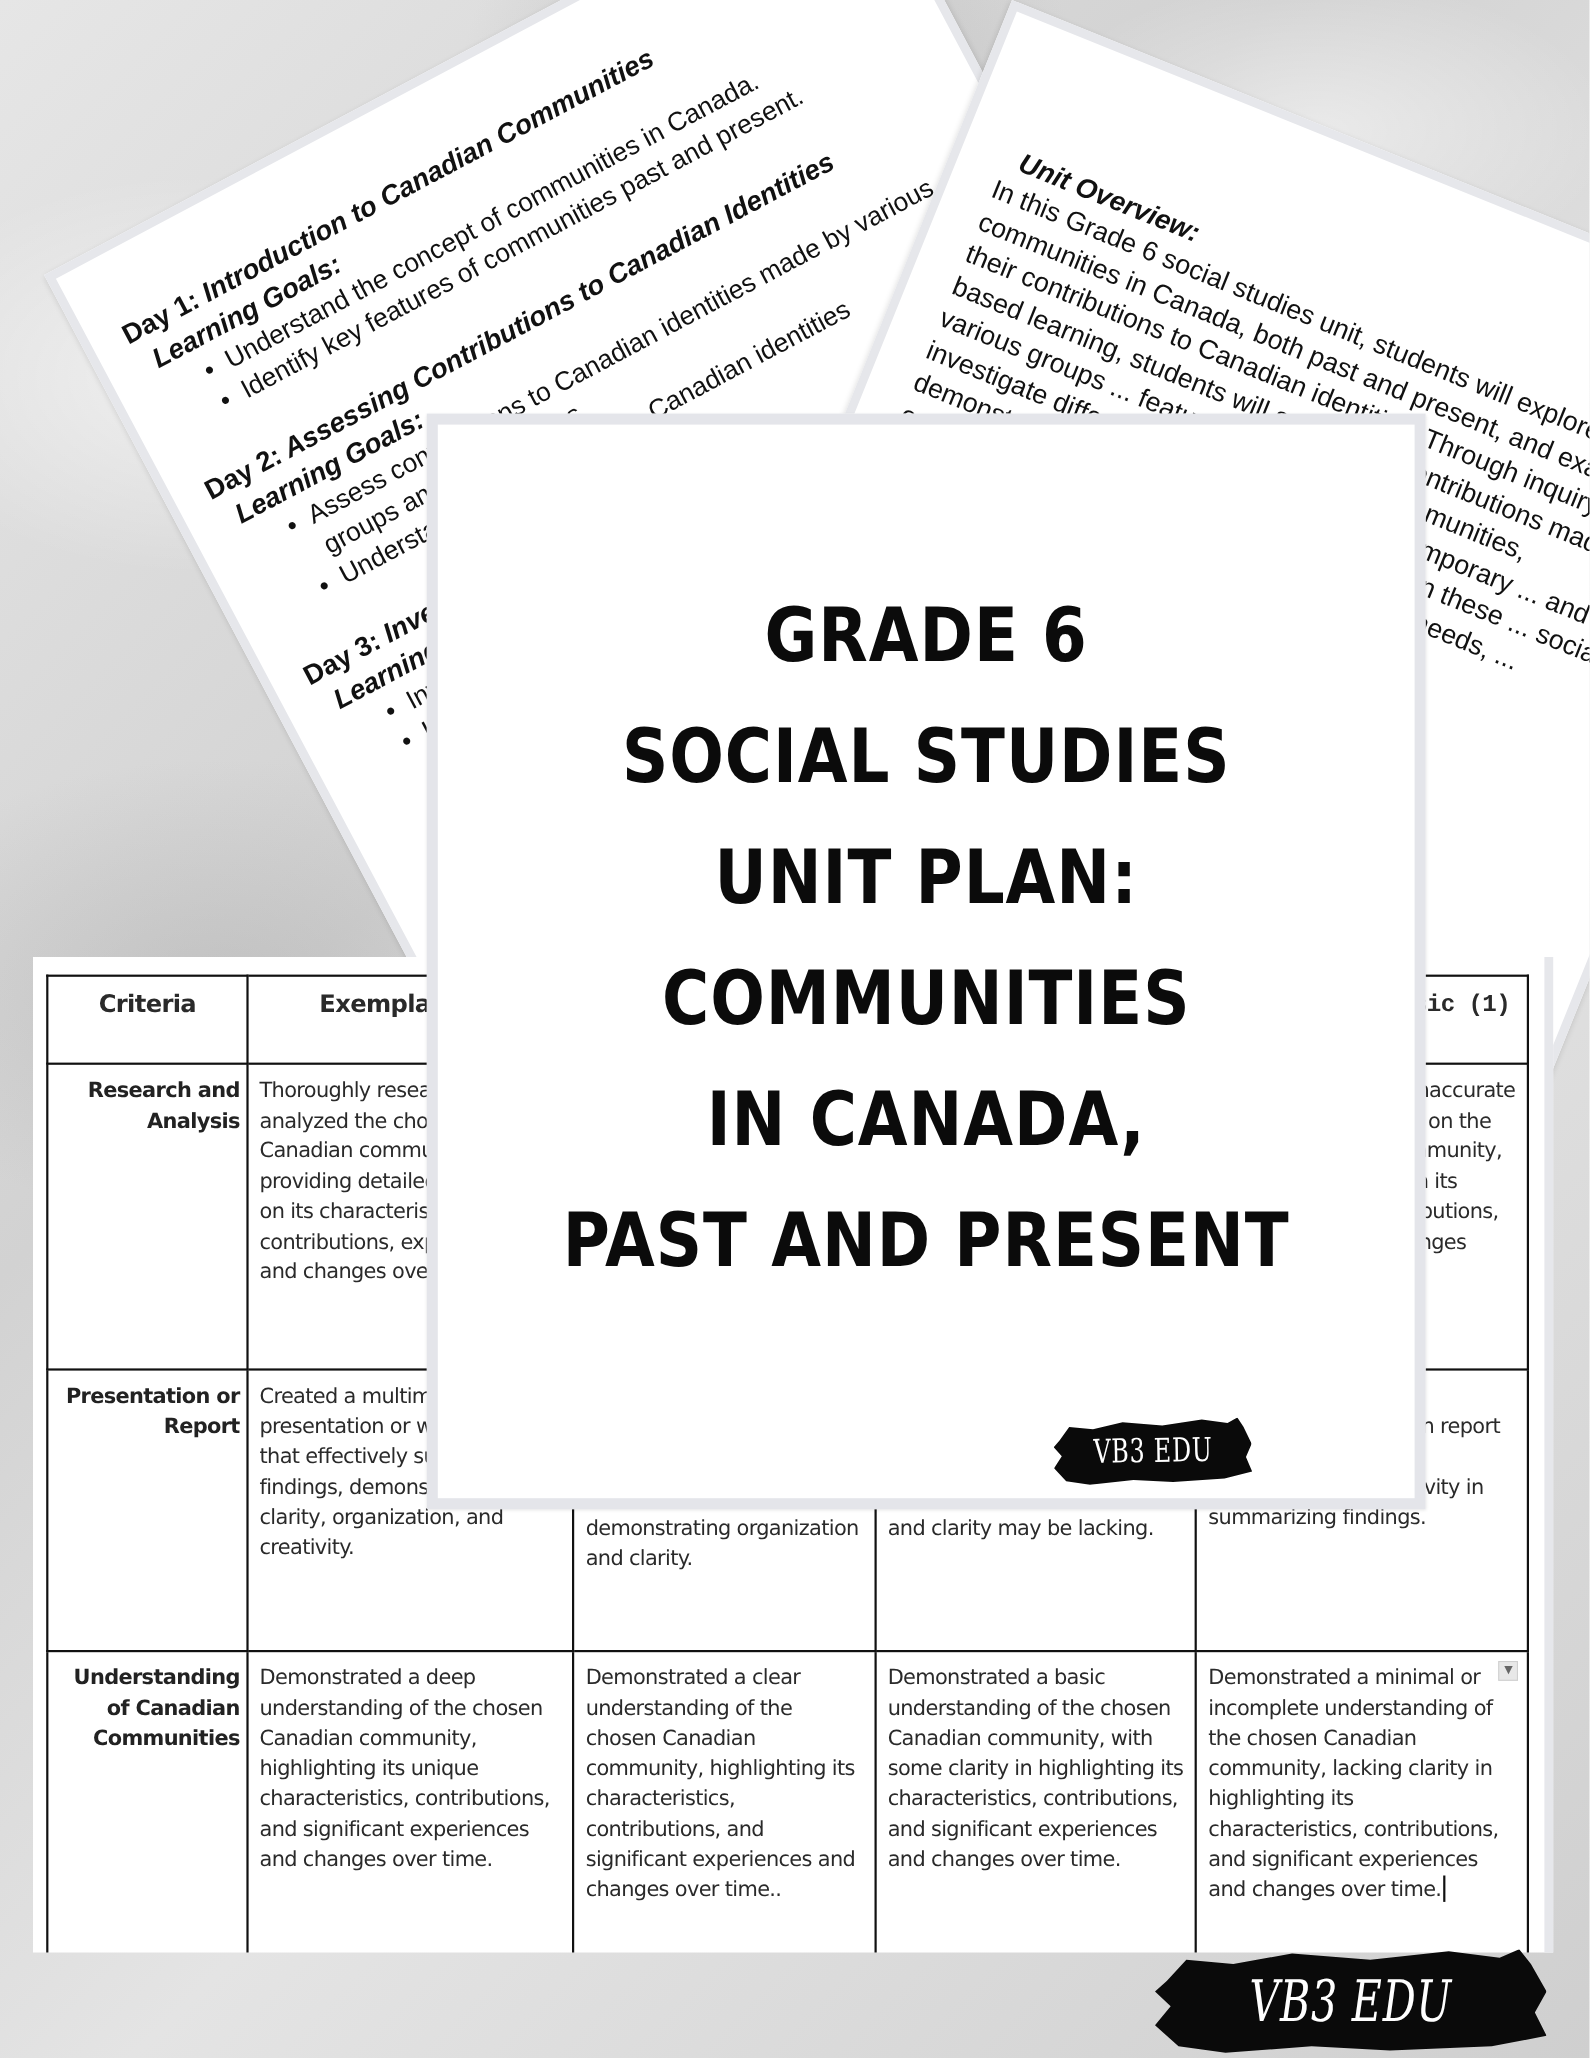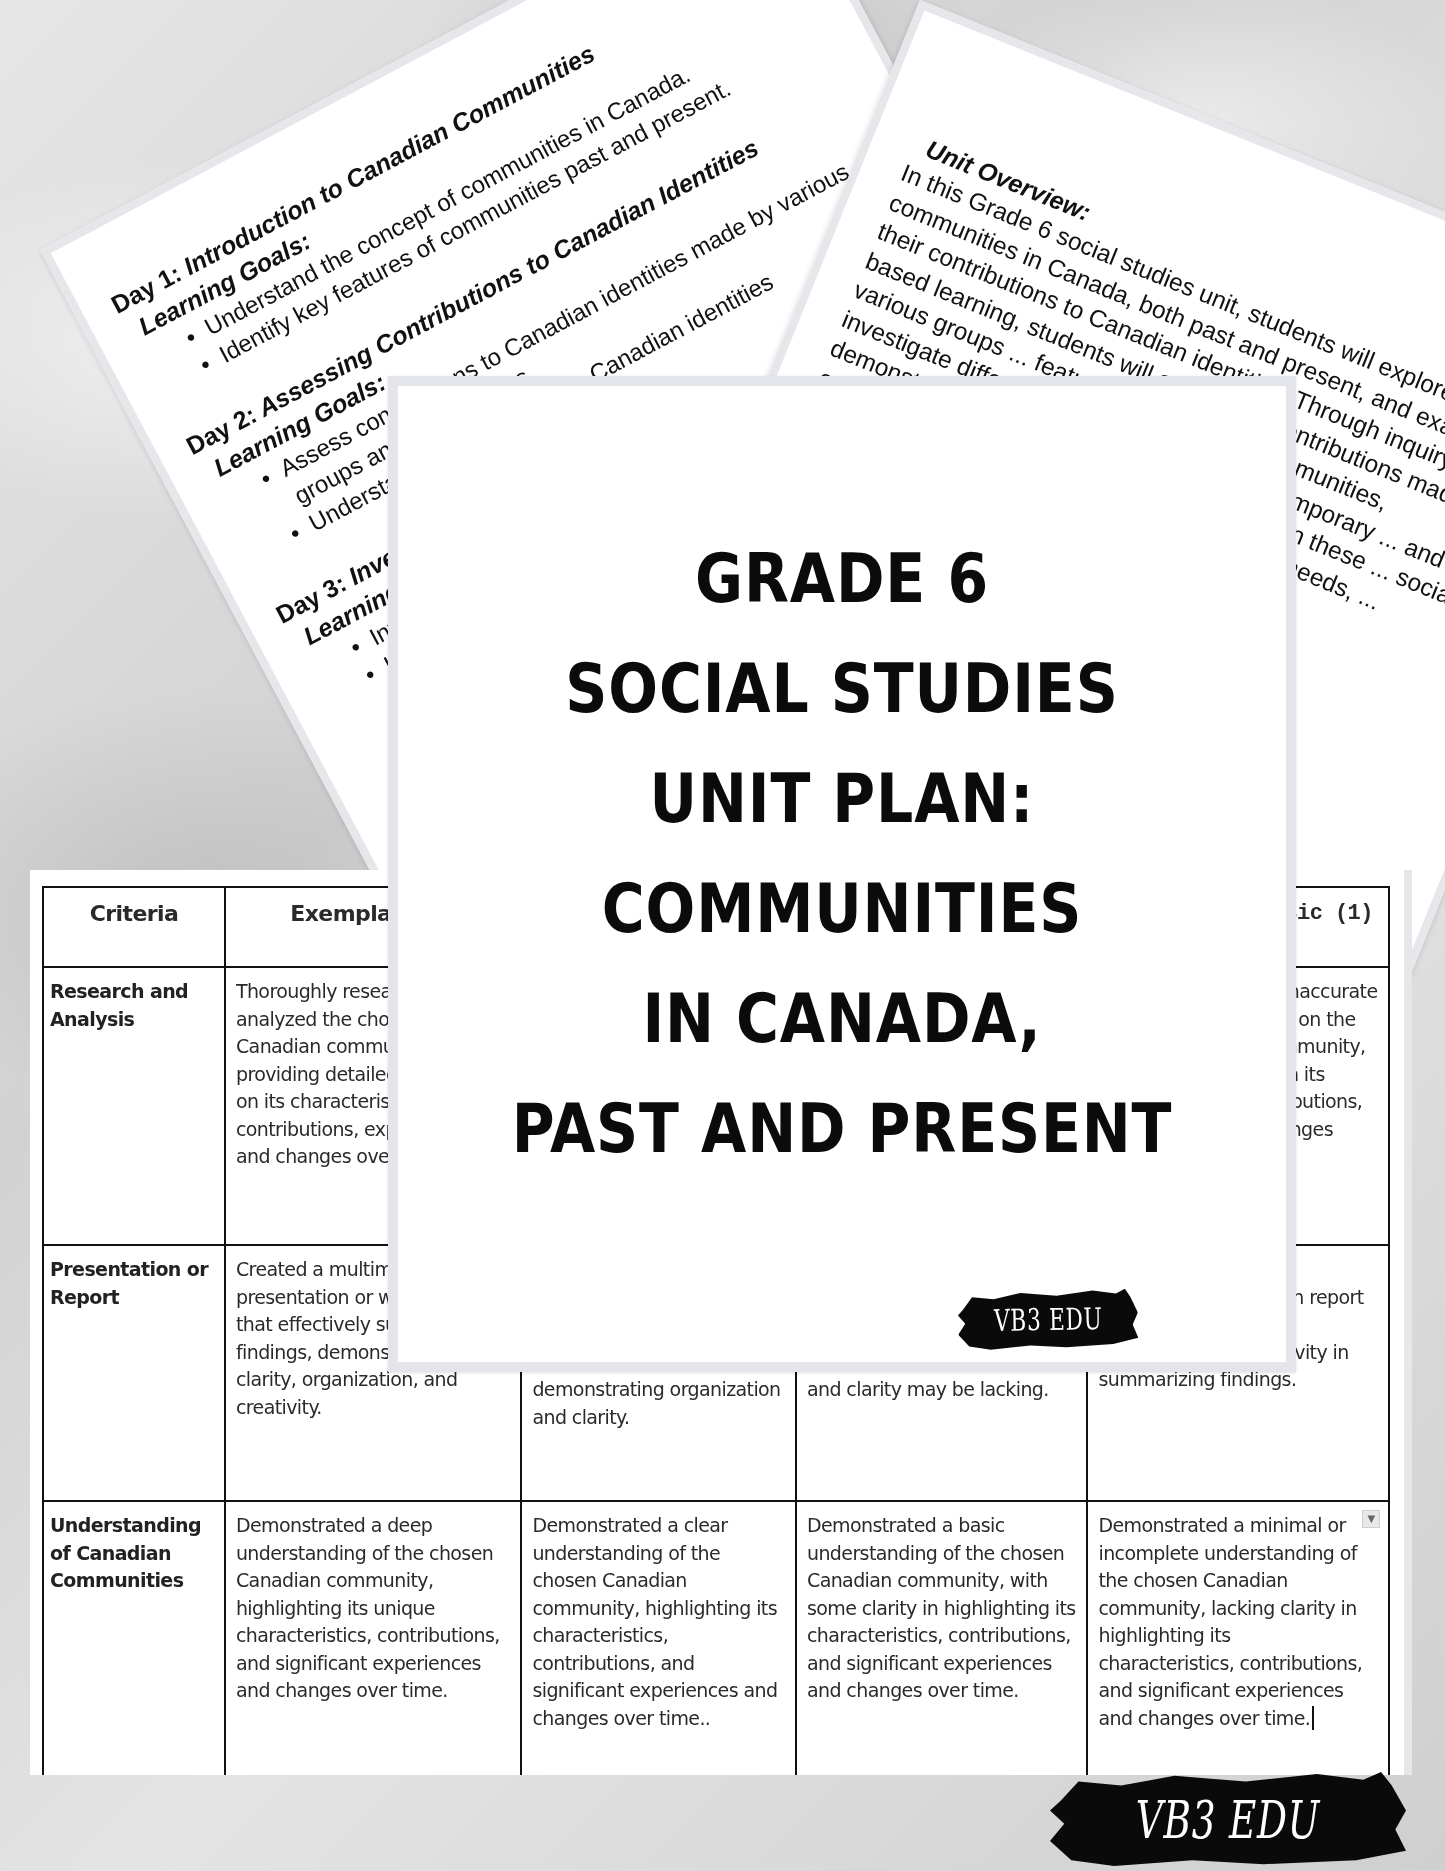--- a/index.html
+++ b/index.html
@@ -74,21 +74,21 @@
   table.rubric th {
     height: 80px;
     padding-top: 12px;
     font-size: 22px;
     font-weight: bold;
     text-align: center;
   }
   table.rubric th.below { text-align: center; padding-left: 80px; font-family: Liberation Mono, monospace; }
   table.rubric td.crit {
     font-weight: bold;
-    text-align: left;
+    text-align: right;
     padding: 10px 6px;
     color: #222;
   }
   table.rubric td.desc { padding: 10px 10px 10px 10px; }
   .row1 td { height: 278px; }
   .row2 td { height: 256px; margin-left: 28px; }
   .row3 td { height: 340px; }
   .row4 td { height: 40px; border-bottom: none; }
   .col-crit { width: 182px; }
   .col-ex { width: 297px; }

